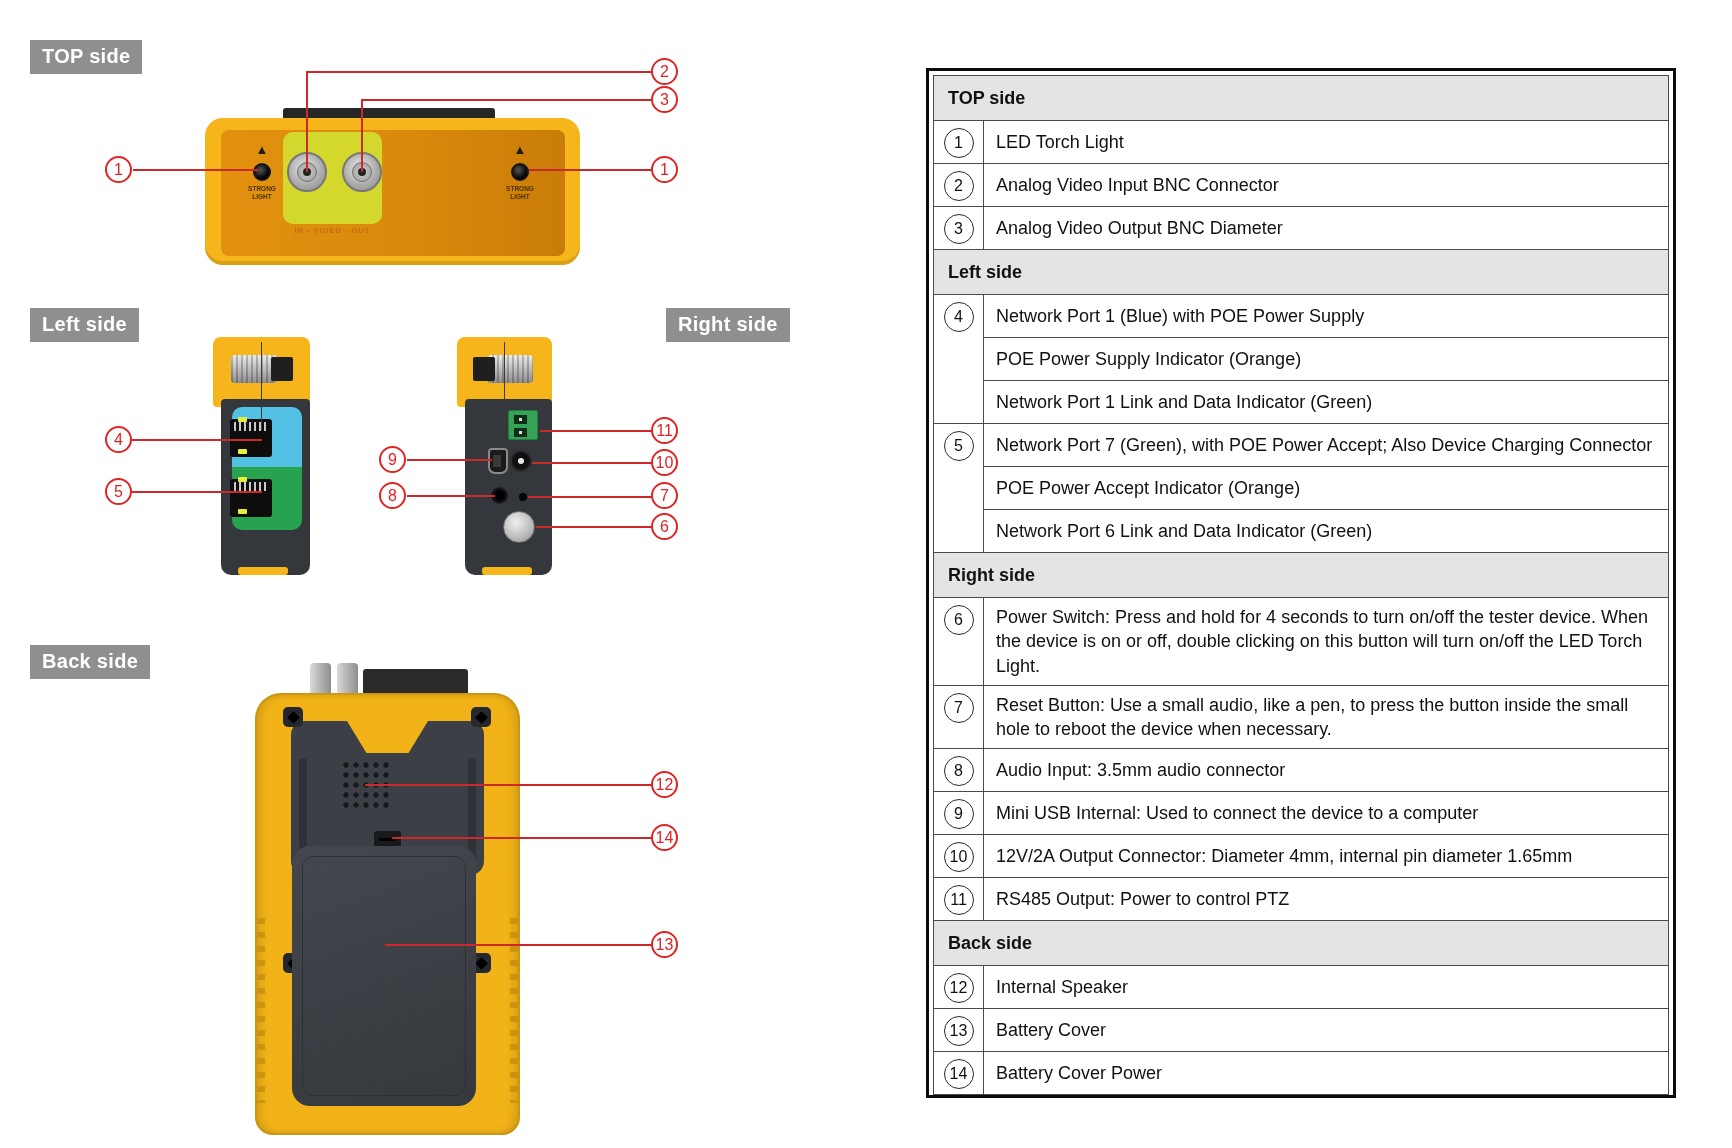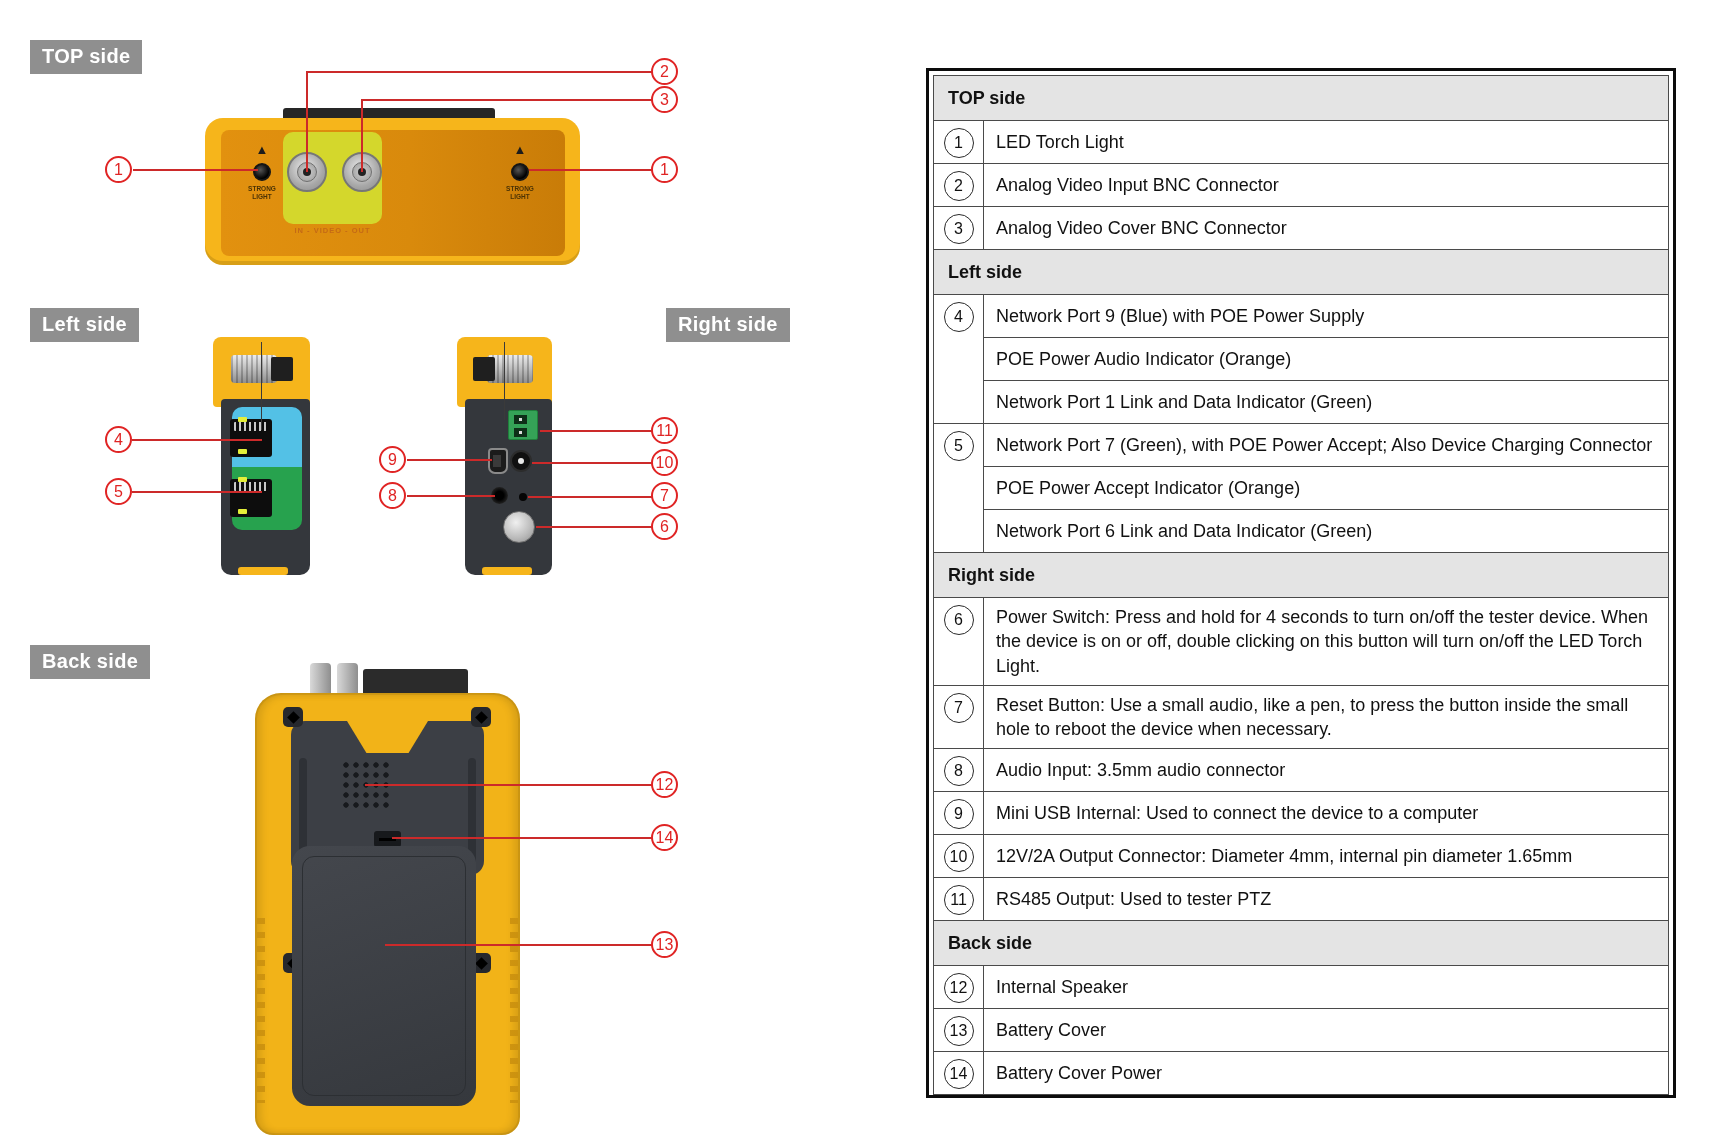--- a/index.html
+++ b/index.html
@@ -253,31 +253,31 @@
           <tr class="datarow">
             <td class="numcell" rowspan="1"><span class="tnum">1</span></td>
             <td class="desc">LED Torch Light</td>
           </tr>
           <tr class="datarow">
             <td class="numcell" rowspan="1"><span class="tnum">2</span></td>
             <td class="desc">Analog Video Input BNC Connector</td>
           </tr>
           <tr class="datarow">
             <td class="numcell" rowspan="1"><span class="tnum">3</span></td>
-            <td class="desc">Analog Video Cover BNC Connector</td>
+            <td class="desc">Analog Video Output BNC Diameter</td>
           </tr>
           <tr class="sec">
             <td colspan="2" class="sechdr">Left side</td>
           </tr>
           <tr class="datarow">
             <td class="numcell" rowspan="3"><span class="tnum">4</span></td>
-            <td class="desc">Network Port 9 (Blue) with POE Power Supply</td>
-          </tr>
-          <tr class="datarow">
-            <td class="desc">POE Power Audio Indicator (Orange)</td>
+            <td class="desc">Network Port 1 (Blue) with POE Power Supply</td>
+          </tr>
+          <tr class="datarow">
+            <td class="desc">POE Power Supply Indicator (Orange)</td>
           </tr>
           <tr class="datarow">
             <td class="desc">Network Port 1 Link and Data Indicator (Green)</td>
           </tr>
           <tr class="datarow">
             <td class="numcell" rowspan="3"><span class="tnum">5</span></td>
             <td class="desc">Network Port 7 (Green), with POE Power Accept; Also Device Charging Connector</td>
           </tr>
           <tr class="datarow">
             <td class="desc">POE Power Accept Indicator (Orange)</td>
@@ -303,21 +303,21 @@
           <tr class="datarow">
             <td class="numcell" rowspan="1"><span class="tnum">9</span></td>
             <td class="desc">Mini USB Internal: Used to connect the device to a computer</td>
           </tr>
           <tr class="datarow">
             <td class="numcell" rowspan="1"><span class="tnum">10</span></td>
             <td class="desc">12V/2A Output Connector: Diameter 4mm, internal pin diameter 1.65mm</td>
           </tr>
           <tr class="datarow">
             <td class="numcell" rowspan="1"><span class="tnum">11</span></td>
-            <td class="desc">RS485 Output: Used to tester PTZ</td>
+            <td class="desc">RS485 Output: Power to control PTZ</td>
           </tr>
           <tr class="sec">
             <td colspan="2" class="sechdr">Back side</td>
           </tr>
           <tr class="datarow">
             <td class="numcell" rowspan="1"><span class="tnum">12</span></td>
             <td class="desc">Internal Speaker</td>
           </tr>
           <tr class="datarow">
             <td class="numcell" rowspan="1"><span class="tnum">13</span></td>

